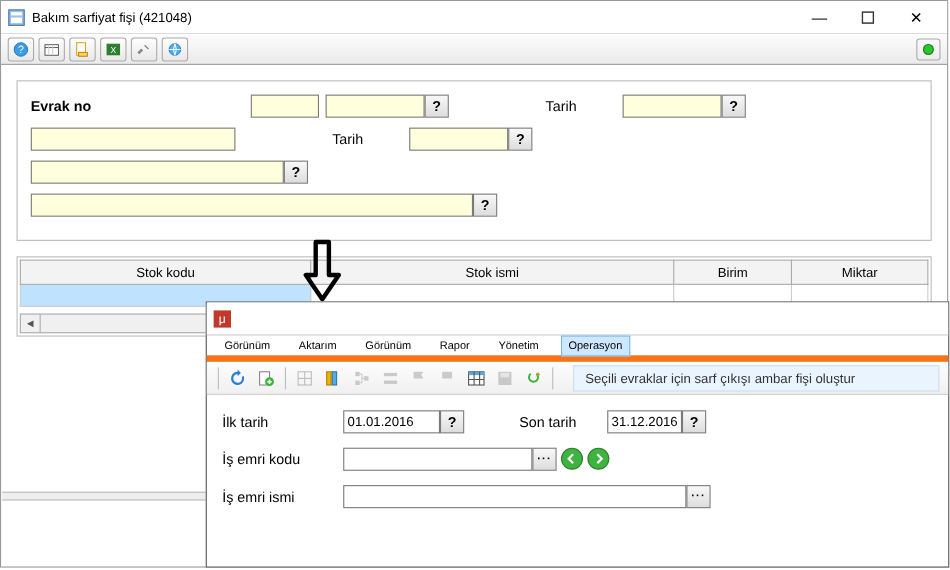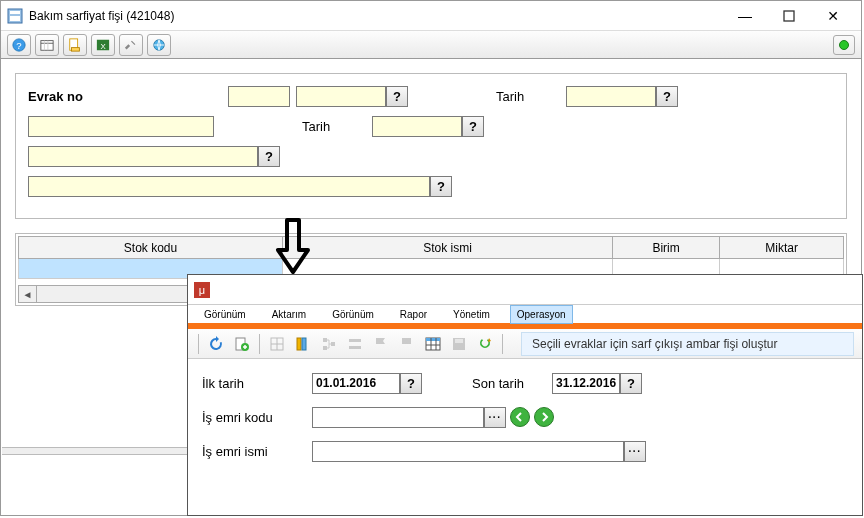--- a/index.html
+++ b/index.html
@@ -189,21 +189,20 @@
   .form2 { padding: 12px 14px; }
   .row2 { display:flex; align-items:center; margin-bottom:10px; min-height:24px;}
   .lbl2 { width: 110px; font-size: 13px; }
   input[type=text].field2 {
     height: 21px;
     border: 1px solid #7a7a7a;
     background: #fff;
     padding: 0 3px;
     font-size: 12px;
     font-family: inherit;
-    font-weight: bold;
   }
   .ellipsis-btn {
     width: 22px; height: 21px;
     border:1px solid #7a7a7a;
     background: linear-gradient(#f8f8f8,#ddd);
     display:inline-flex;align-items:center;justify-content:center;
     font-weight:bold;
     letter-spacing: 1px;
     font-size:10px;
   }

